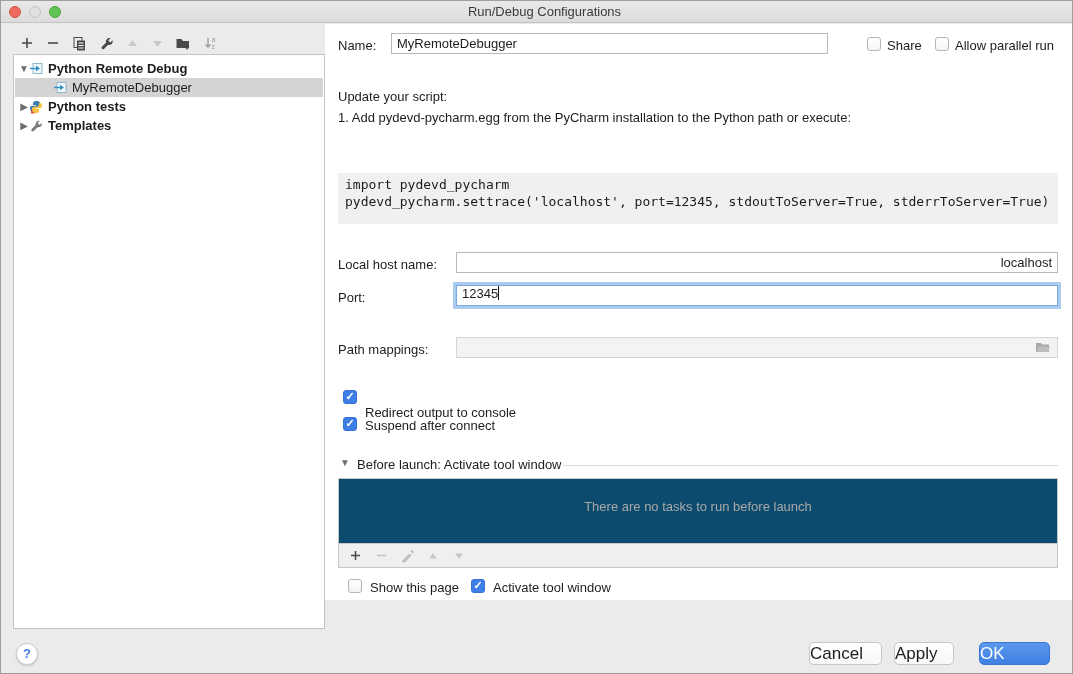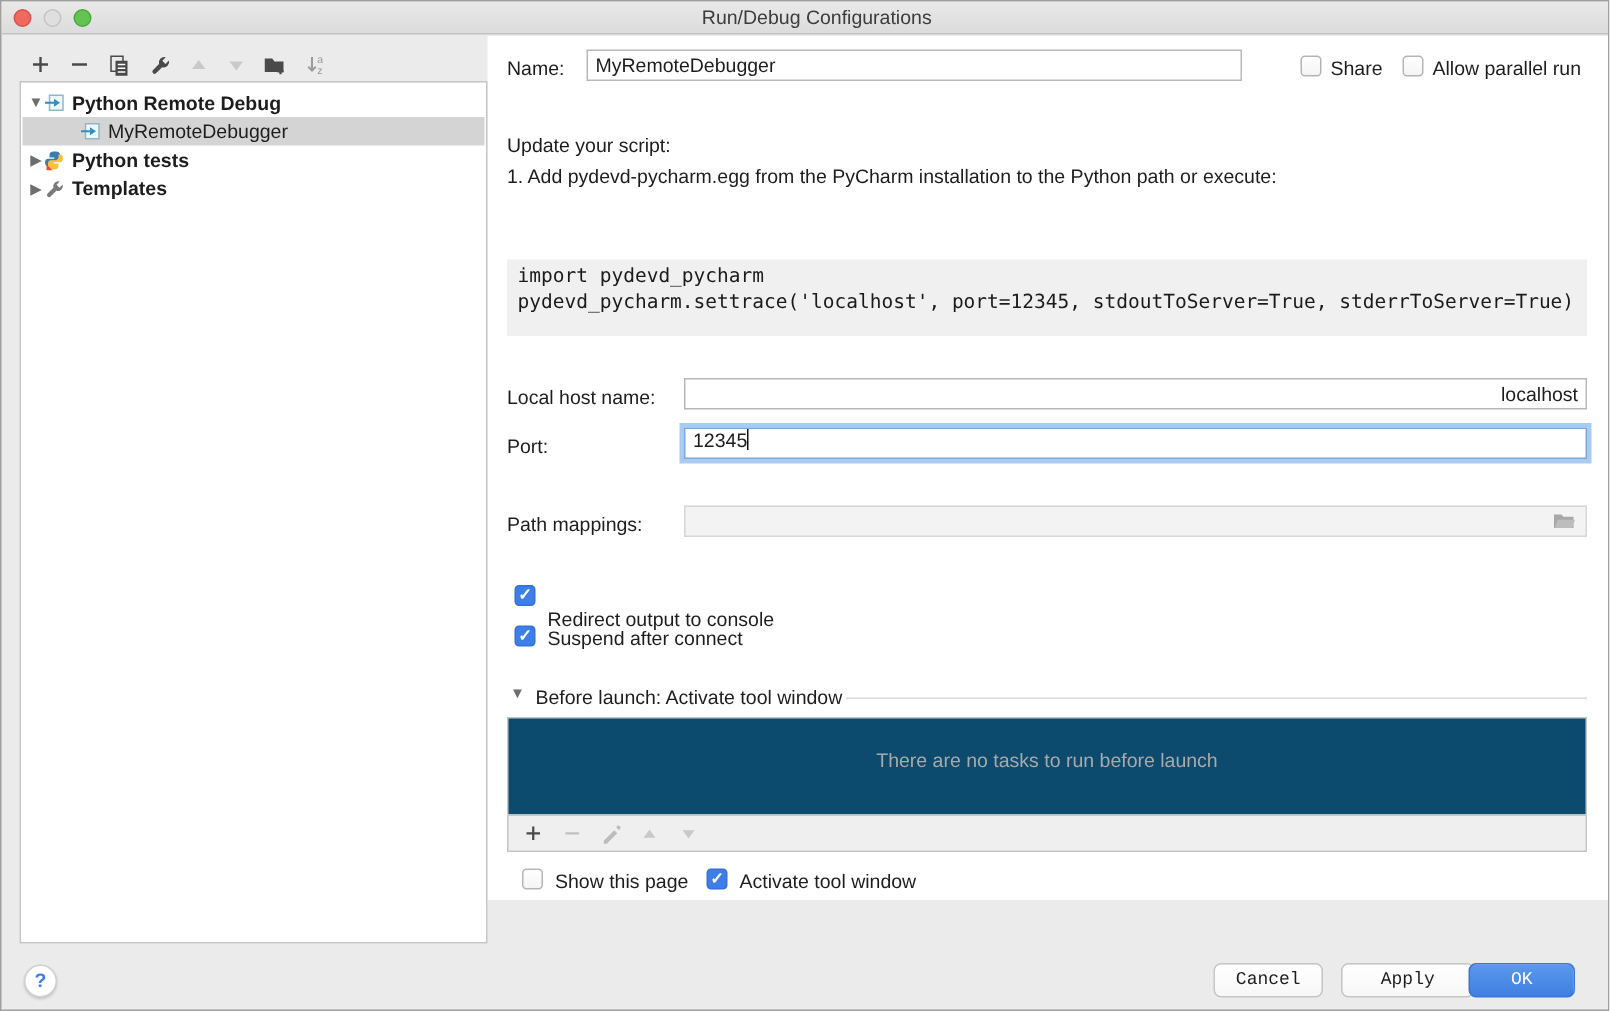--- a/index.html
+++ b/index.html
@@ -54,22 +54,22 @@
 
   
   #bl-line { position:absolute; top:464px; height:1px; background:#d9d9d9; left:563px; width:494px; }
   #tasksbox { position:absolute; left:337px; top:477px; width:720px; height:66px; background:#0c4a6e; border:1px solid #c6c6c6; }
   #tasksbox .empty { position:absolute; left:0; right:0; top:20px; text-align:center; color:#a9a9a9; }
   #taskbar { position:absolute; left:337px; top:542px; width:720px; height:25px; background:#efefef; border:1px solid #c6c6c6; display:flex; align-items:center; gap:10px; padding-left:8px; }
   .tbi { width:16px; height:16px; display:flex; align-items:center; justify-content:center; }
 
   
   .btn { position:absolute; top:641px; height:23px; border:1px solid #c6c6c6; border-radius:5px;
-    background:linear-gradient(#ffffff,#f7f7f7); font-family:Liberation Mono, monospace;
-    font-size:12px; color:#1d1d1d; text-align:center; line-height:21px; }
+    background:linear-gradient(#ffffff,#f7f7f7); font-family:Liberation Sans, sans-serif;
+    font-size:17px; color:#1d1d1d; line-height:21px; }
   .btn.primary { background:linear-gradient(#5a99ec,#3f7fe2); border-color:#3a76d4; color:#fff; }
   #helpbtn { position:absolute; left:15px; top:642px; width:22px; height:22px; border-radius:50%;
     background:#fff; border:1px solid #d0d0d0; box-shadow:0 1px 2px rgba(0,0,0,.18);
     color:#3e7de4; font-size:13px; font-weight:bold; text-align:center; line-height:20px; }
 
   svg { display:block; }
 </style>
 </head>
 <body>
 
@@ -244,16 +244,16 @@
     </span>
   </div>
 
   <div class="cb" style="left:347px; top:578px"></div>
   <span class="lbl" style="left:369px; top:579px">Show this page</span>
   <div class="cb on" style="left:470px; top:578px"></div>
   <span class="lbl" style="left:492px; top:579px">Activate tool window</span>
 
   <div id="helpbtn">?</div>
   <div class="btn" style="left:808px; width:73px">Cancel</div>
-  <div class="btn" style="left:893px; width:89px">Apply</div>
+  <div class="btn" style="left:893px; width:60px">Apply</div>
   <div class="btn primary" style="left:978px; width:71px">OK</div>
 
 </div>
 
 </body></html>

